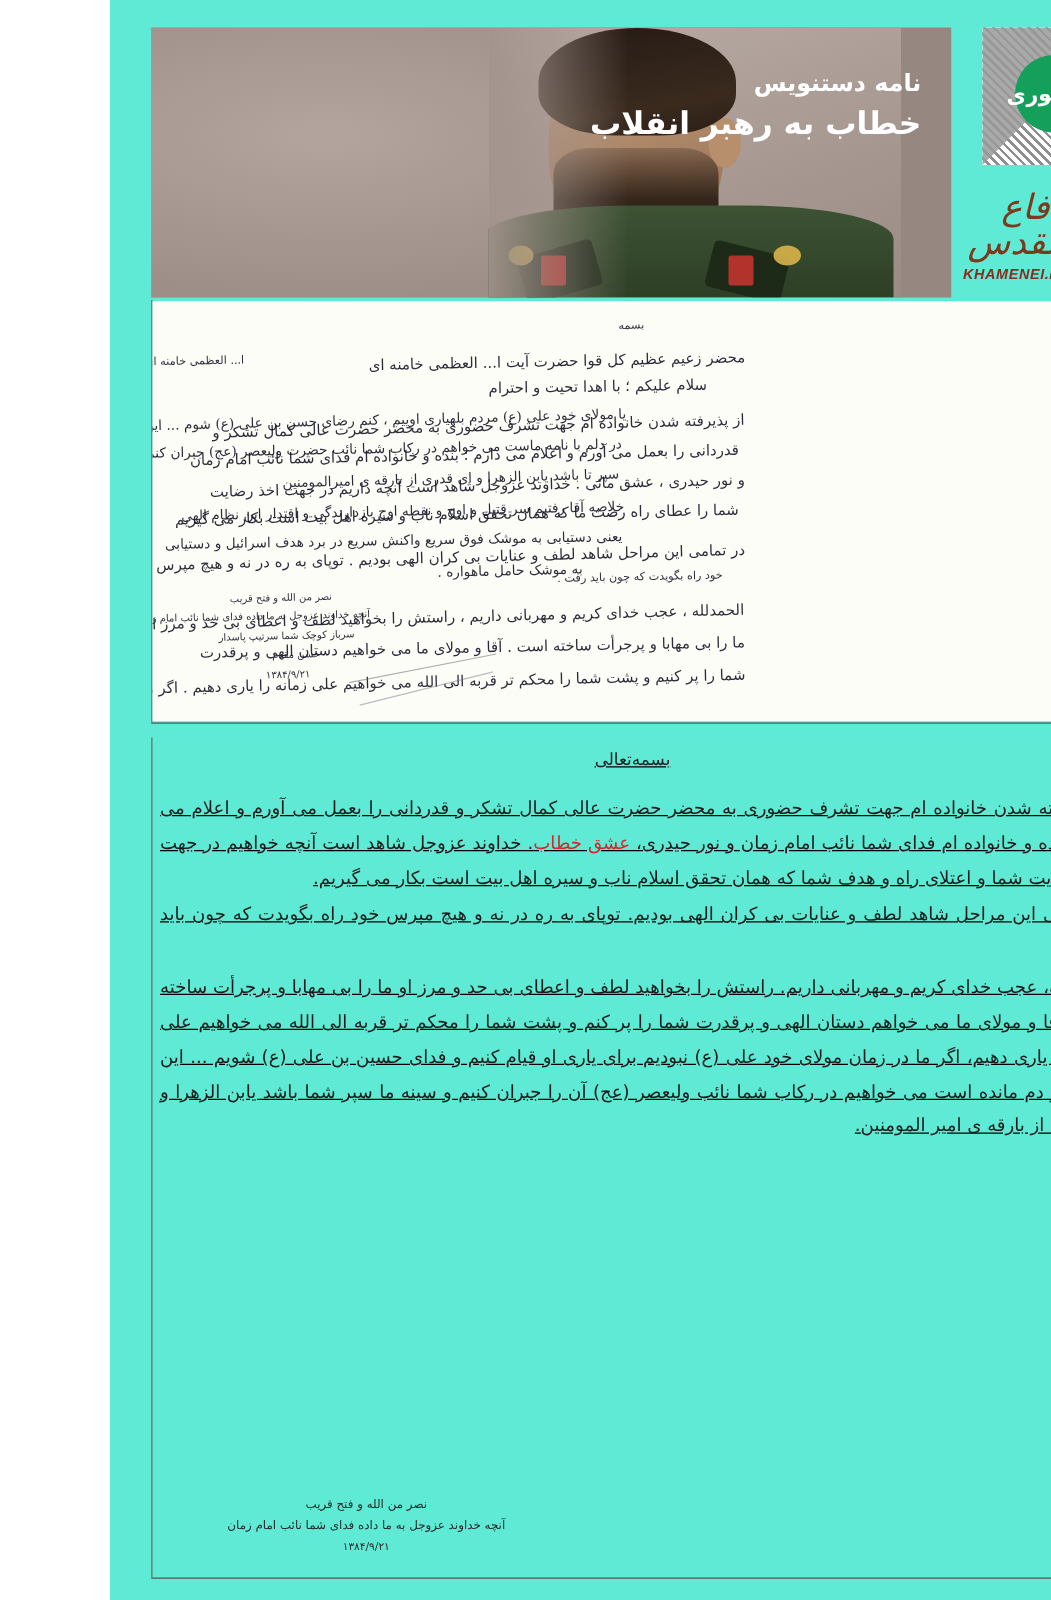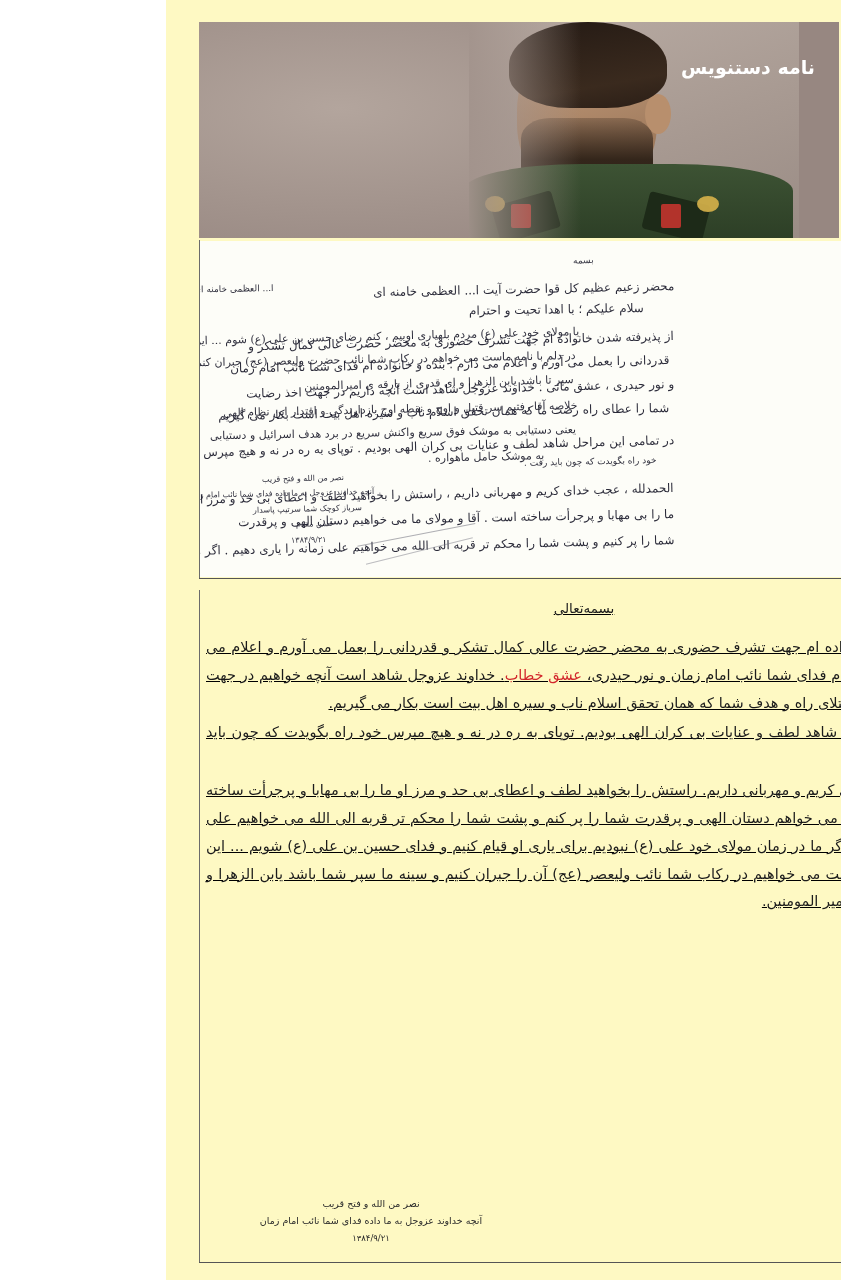--- a/index.html
+++ b/index.html
@@ -2,21 +2,21 @@
 <html lang="fa" dir="rtl"><head>
 <meta charset="utf-8">
 <style>
   html,body{margin:0;padding:0;}
   body{
     width:841px;height:1280px;
     background:#ffffff;
     font-family:"DejaVu Sans","Liberation Sans",sans-serif;
     overflow:hidden;position:relative;
   }
-  .page{position:relative;width:675px;height:1280px;background:#fef9c3;}
+  .page{position:relative;width:753px;height:1280px;background:#5eead4;}
 
   
   .rule-v-left{position:absolute;left:33px;top:240px;width:1px;height:338px;background:#6b6b6b;}
   .rule-v-right{position:absolute;left:808px;top:240px;width:1px;height:338px;background:#6b6b6b;}
   .rule-h-mid{position:absolute;left:33px;top:578px;width:776px;height:1px;background:#555;}
   .rule-h-bottom{position:absolute;left:33px;top:1262px;width:776px;height:1px;background:#555;}
   .rule-v-left2{position:absolute;left:33px;top:590px;width:1px;height:672px;background:#6b6b6b;}
   .rule-v-right2{position:absolute;left:808px;top:590px;width:1px;height:672px;background:#6b6b6b;}
 
   
@@ -114,20 +114,21 @@
       <div class="ph-collar-r"></div>
       <div class="ph-rank-l"></div>
       <div class="ph-rank-r"></div>
       <div class="ph-ins-l"></div>
       <div class="ph-ins-r"></div>
       <div class="ph-shadow"></div>
     </div>
 
     <div class="banner-text">
       <div class="t-kicker">نامه دستنویس</div>
+      <div class="t-sub">خطاب به رهبر انقلاب</div>
     </div>
   </div>
 
   <div class="logo-box">
     <div class="logo-tri"></div>
     <div class="logo-circle">
       <span>خبرفوری</span>
     </div>
   </div>
   <div class="logo-sep"></div>

